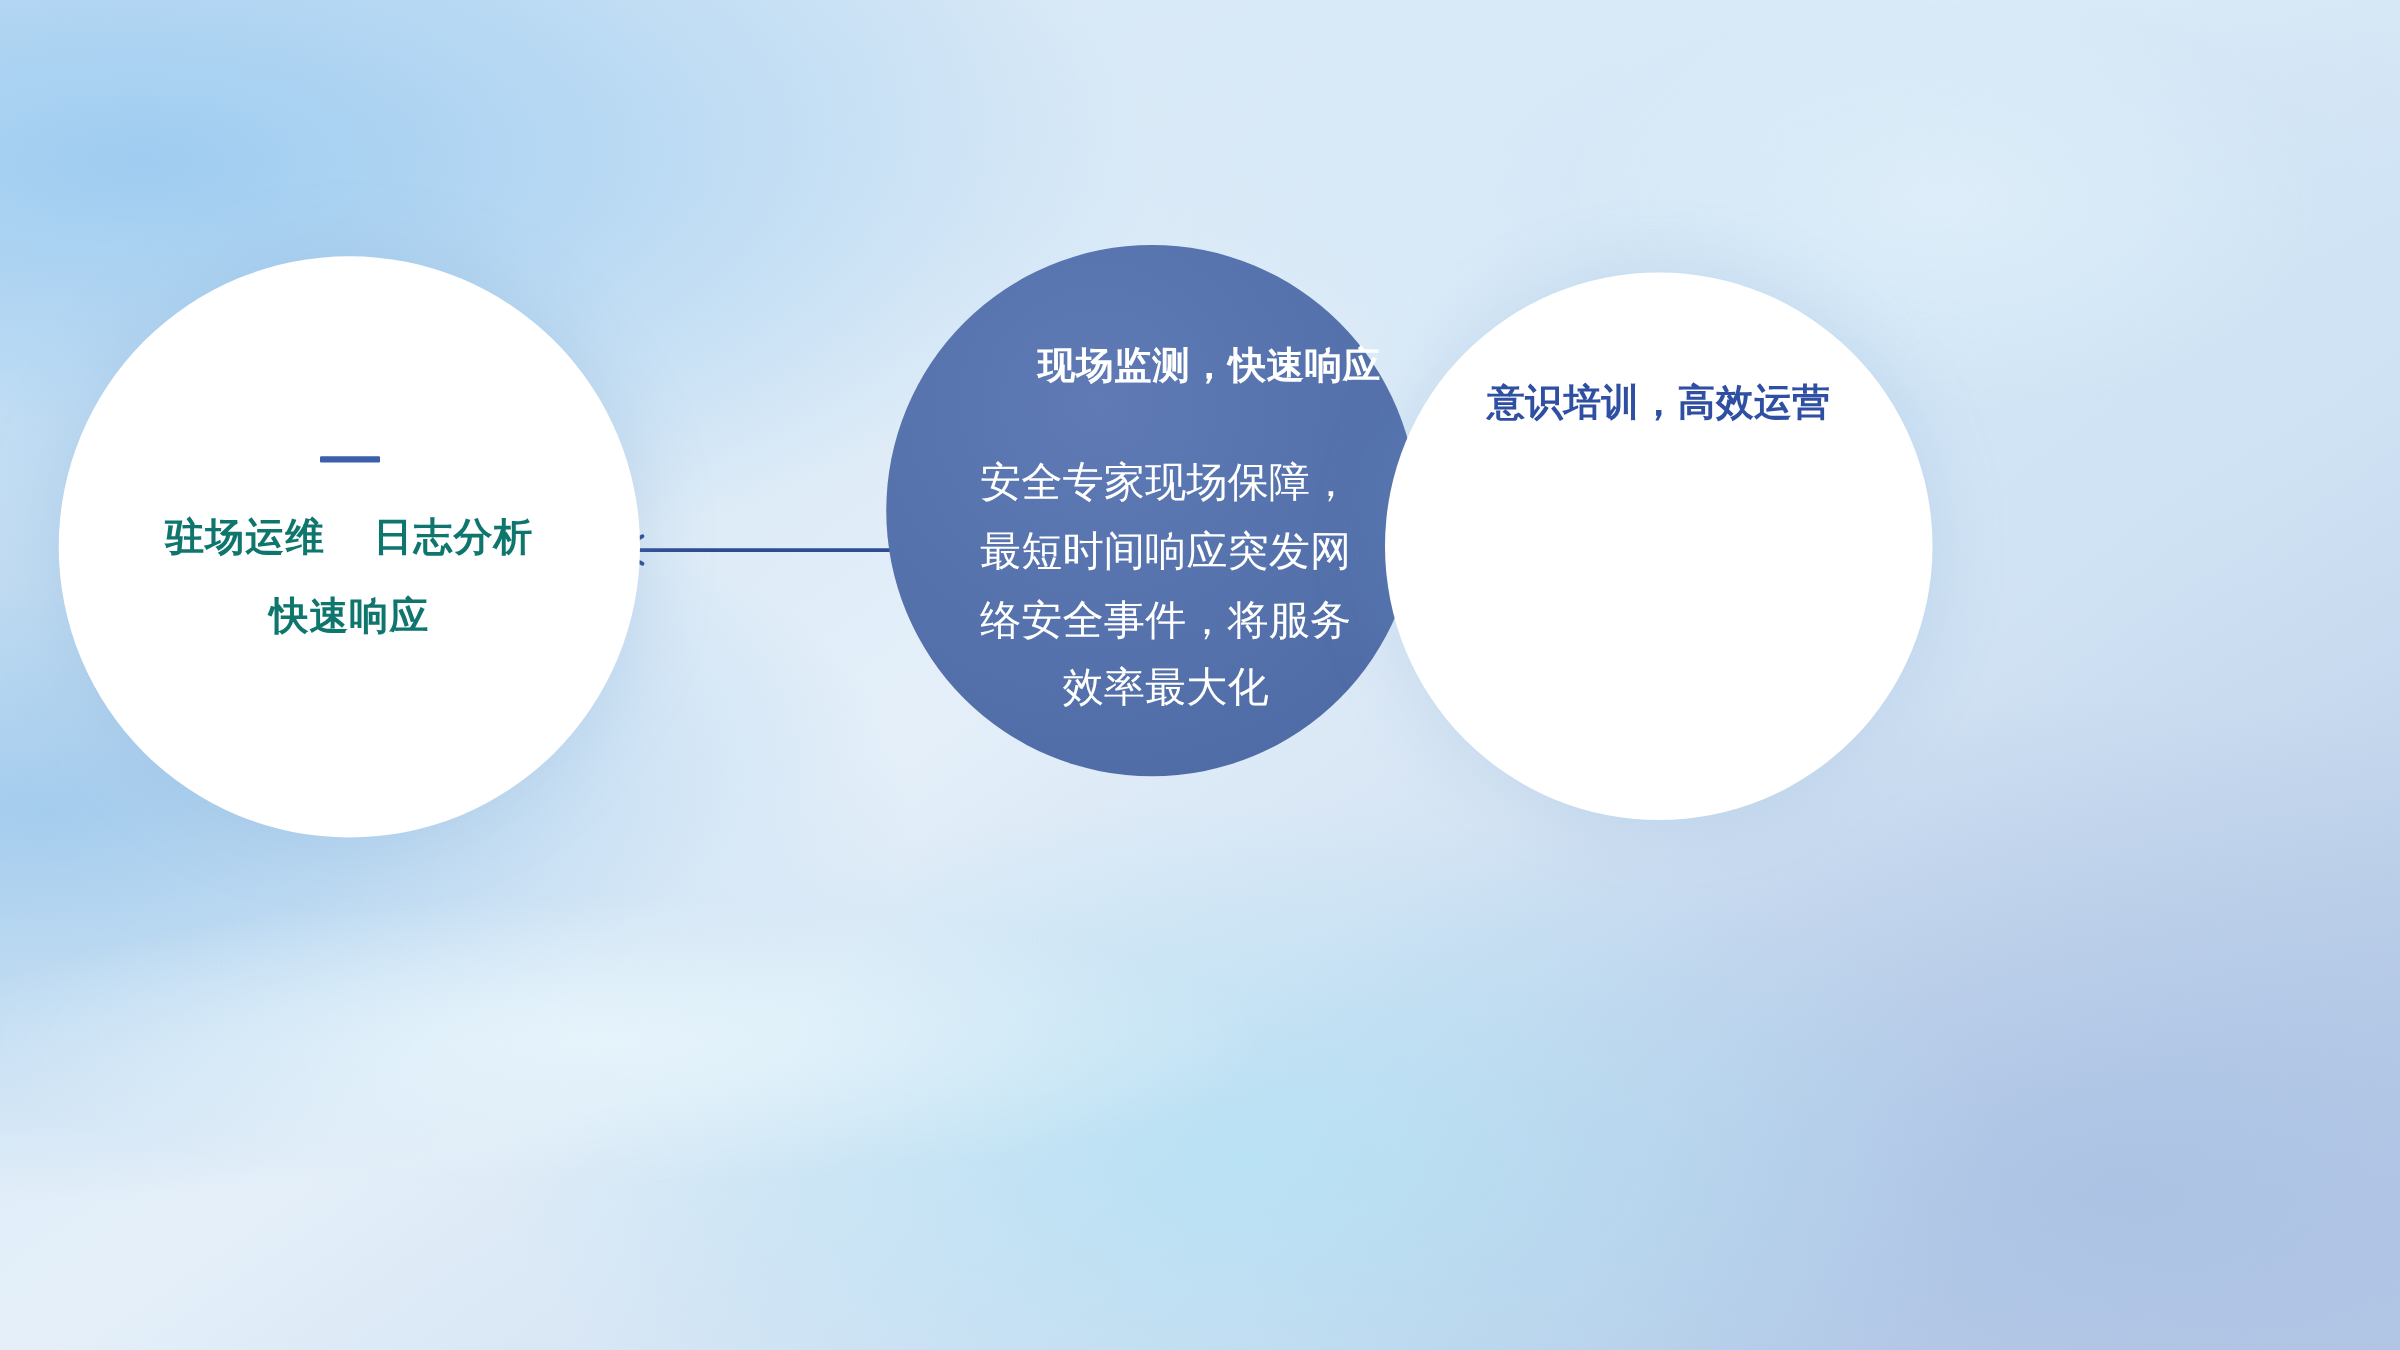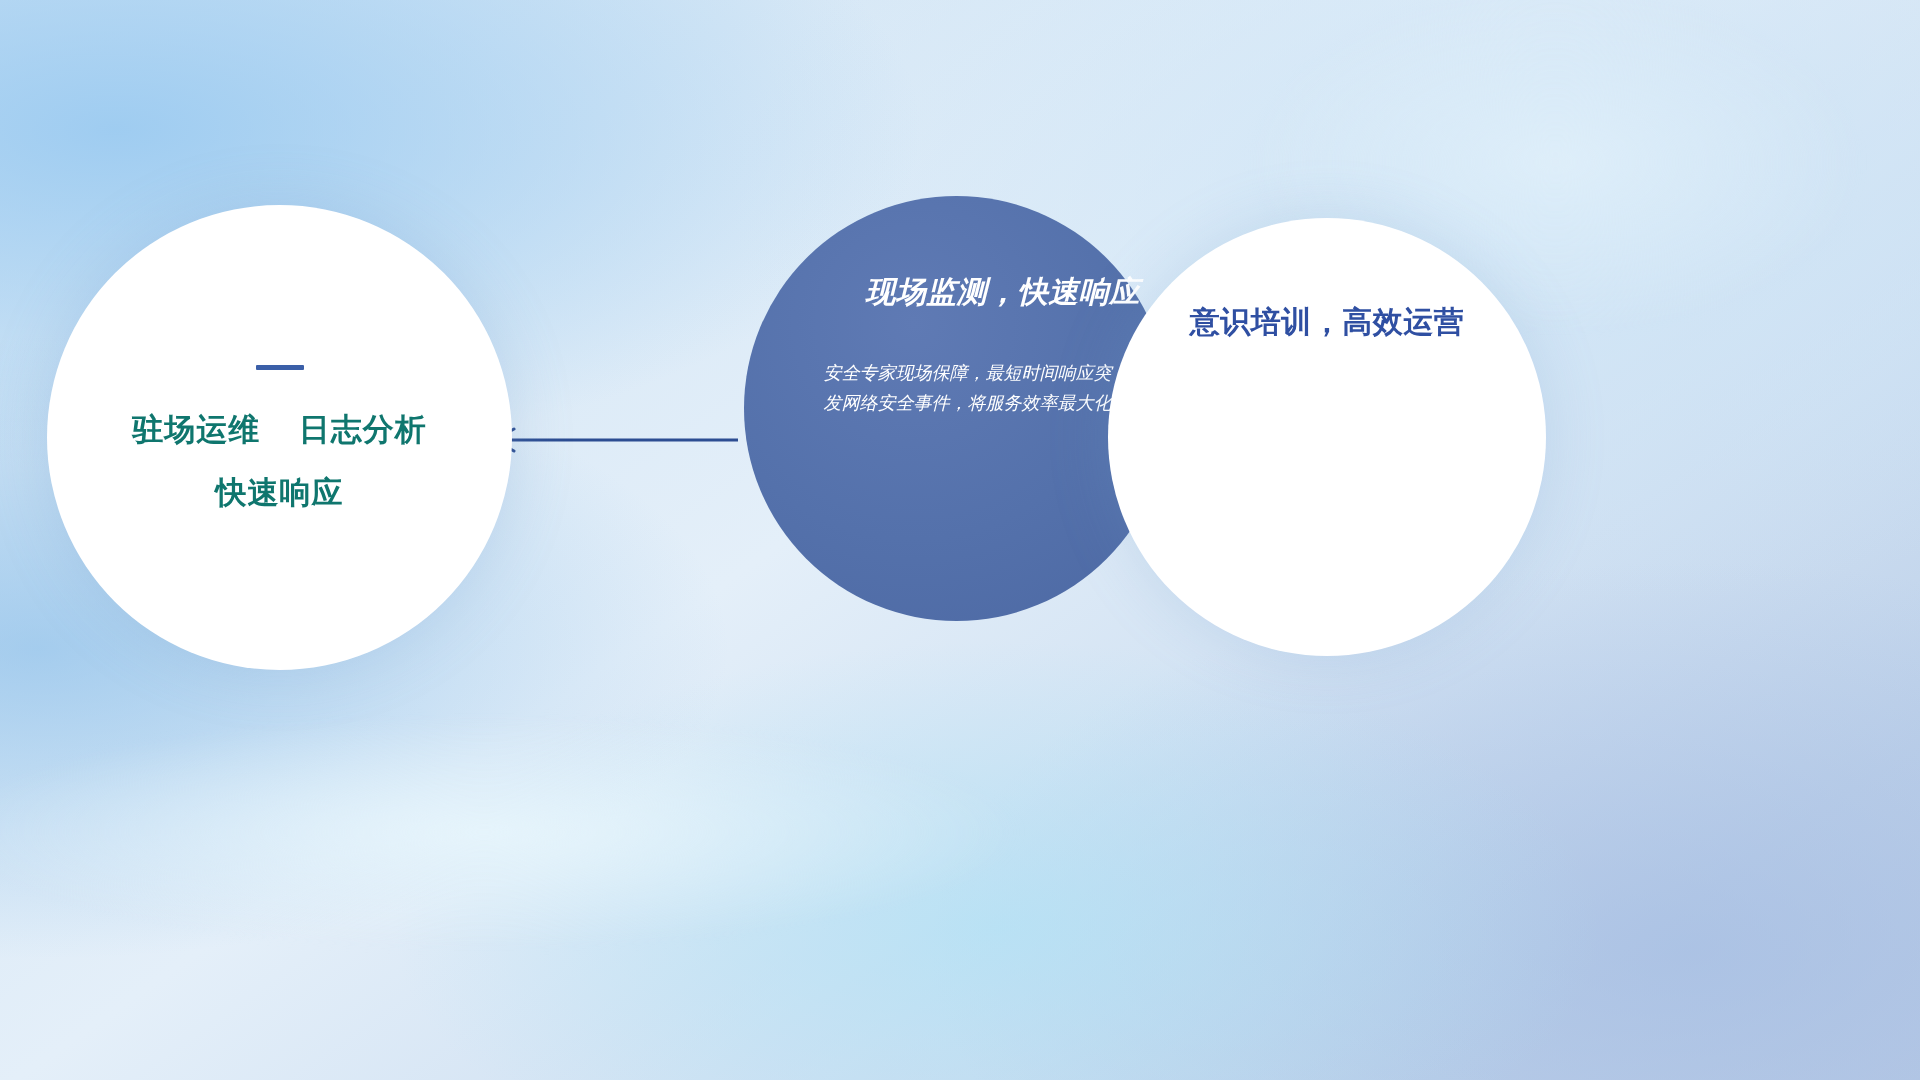--- a/index.html
+++ b/index.html
@@ -62,43 +62,42 @@
     font-weight:bold;
     letter-spacing:1px;
     line-height:1.05;
     margin-bottom:30px;
     white-space:pre;
   }
   .left-line:last-child { margin-bottom:0; }
 
   
   #circle-mid {
-    left:744px; top:196px; width:425px; height:425px;
+    left:709px; top:196px; width:425px; height:425px;
     background:radial-gradient(circle at 40% 30%, #5f7ab4 0%, #5471ab 55%, #4c68a3 100%);
     z-index:4;
-    font-style:italic;
   }
   #mid-inner {
     position:absolute; left:0; top:0; width:100%; height:100%;
     display:flex; flex-direction:column;
     align-items:center; justify-content:flex-start;
     padding-top:76px;
   }
   #mid-title {
     color:#ffffff;
     font-size:30px;
     font-weight:bold;
     white-space:nowrap;
     letter-spacing:0.5px;
     margin-left:92px;
   }
   #mid-body {
     margin-top:46px;
     color:#ffffff;
-    font-size:18px;
+    font-size:33px;
     line-height:1.66;
     text-align:center;
     width:300px;
     margin-left:22px;
   }
 
   
   #circle-right {
     left:1108px; top:218px; width:438px; height:438px;
     background:#ffffff;

